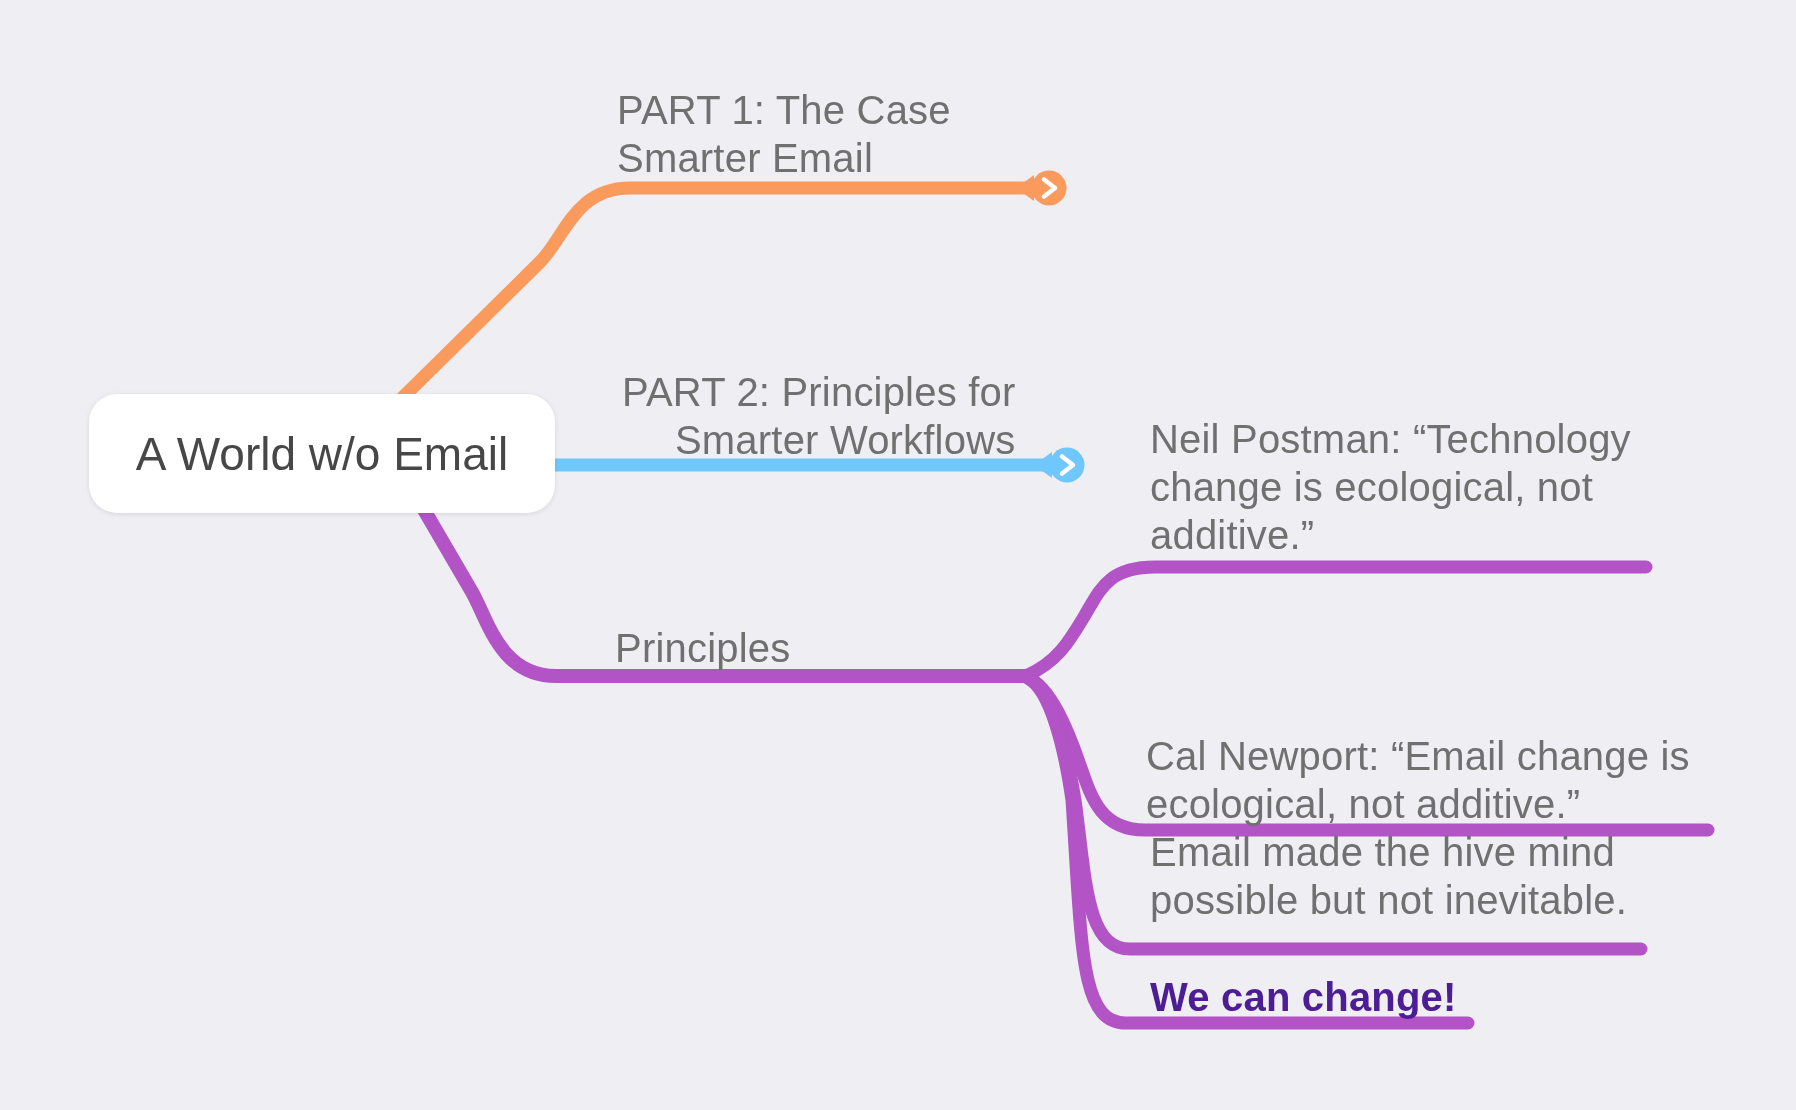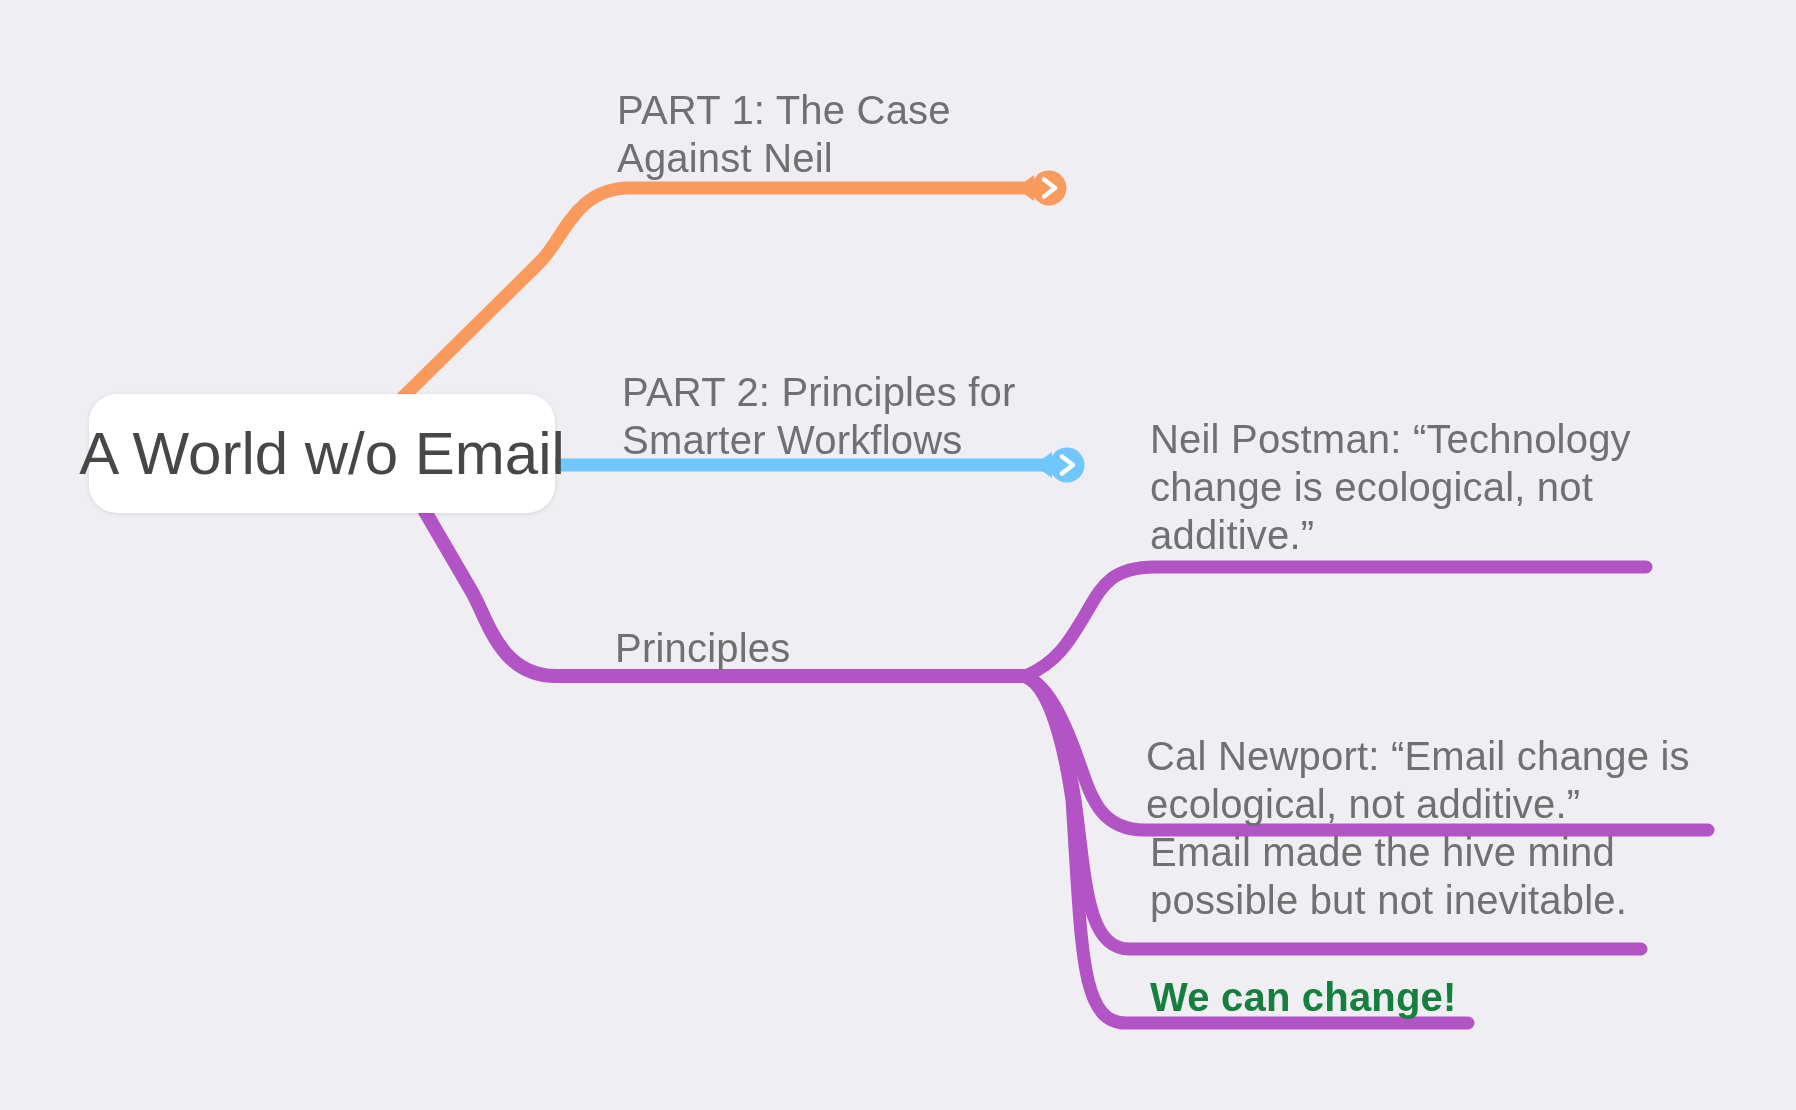--- a/index.html
+++ b/index.html
@@ -27,38 +27,38 @@
   .node-label {
     position: absolute;
     color: #707070;
     font-size: 40px;
     line-height: 48px;
     white-space: pre-line;
     letter-spacing: 0.2px;
   }
   .node-label.bold {
     font-weight: bold;
-    color: #15803d;
+    color: #4c1d95;
   }
   .root-node {
     position: absolute;
     left: 89px;
     top: 394px;
     width: 466px;
     height: 119px;
     background: #FFFFFF;
     border-radius: 28px;
     box-shadow: 0 1px 5px rgba(0,0,0,0.10);
     display: flex;
     align-items: center;
     justify-content: center;
   }
   .root-node-text {
     color: #474747;
-    font-size: 60px;
+    font-size: 46px;
     white-space: nowrap;
   }
 </style>
 </head>
 <body>
 
 <svg id="canvas-svg" width="1796" height="1110" viewBox="0 0 1796 1110">
 
   <path class="branch-line" stroke-width="13" d="M 390 410 L 540 262 C 565 237 575 188 630 188 L 1032 188" stroke="#FB9A5D"></path>
   <g>
@@ -80,23 +80,23 @@
   <path class="branch-line" stroke-width="13" d="M 1028 678 C 1050 686 1068 730 1080 765 C 1092 800 1102 830 1145 830 L 1708 830" stroke="#B253C6"></path>
   <path class="branch-line" stroke-width="13" d="M 1028 678 C 1052 690 1066 745 1075 800 C 1086 880 1086 949 1130 949 L 1641 949" stroke="#B253C6"></path>
   <path class="branch-line" stroke-width="13" d="M 1028 678 C 1050 690 1064 745 1072 800 C 1082 950 1080 1023 1126 1023 L 1468 1023" stroke="#B253C6"></path>
 </svg>
 
 <div class="root-node">
   <span class="root-node-text">A World w/o Email</span>
 </div>
 
 <div class="node-label" style="left:617px; top:86px;">PART 1: The Case
-Against Neil</div>
+Smarter Email</div>
 
-<div class="node-label" style="left:622px; top:368px;">PART 2: Principles for
+<div class="node-label" style="left:622px; top:368px;text-align:right;">PART 2: Principles for
 Smarter Workflows</div>
 
 <div class="node-label" style="left:615px; top:624px;">Principles</div>
 
 <div class="node-label" style="left:1150px; top:407px;margin-top:8px;">Neil Postman: “Technology
 change is ecological, not
 additive.”</div>
 
 <div class="node-label" style="left:1146px; top:732px;">Cal Newport: “Email change is
 ecological, not additive.”</div>

